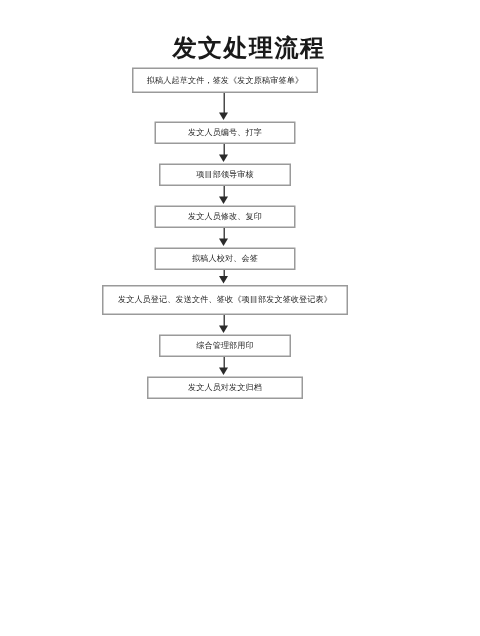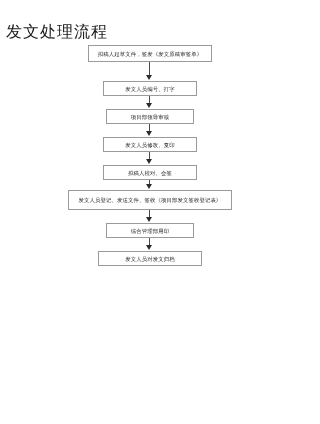--- a/index.html
+++ b/index.html
@@ -18,30 +18,31 @@
   #page {
     position: relative;
     width: 300px;
     height: 424px;
     background: #ffffff;
   }
 
   
   .title {
     position: absolute;
-    left: 6px;
+    left: 16px;
     top: 22px;
     width: 300px;
-    text-align: left;
+    text-align: center;
     font-size: 16px;
     line-height: 20px;
     letter-spacing: 1px;
     color: #1a1a1a;
     font-family: "DejaVu Serif", "Liberation Serif", serif;
     white-space: nowrap;
+    font-weight: bold;
   }
 
   
   .node {
     position: absolute;
     box-sizing: border-box;
     border: 1px solid #9a9a9a;
     background: #ffffff;
     color: #1f1f1f;
     display: flex;

